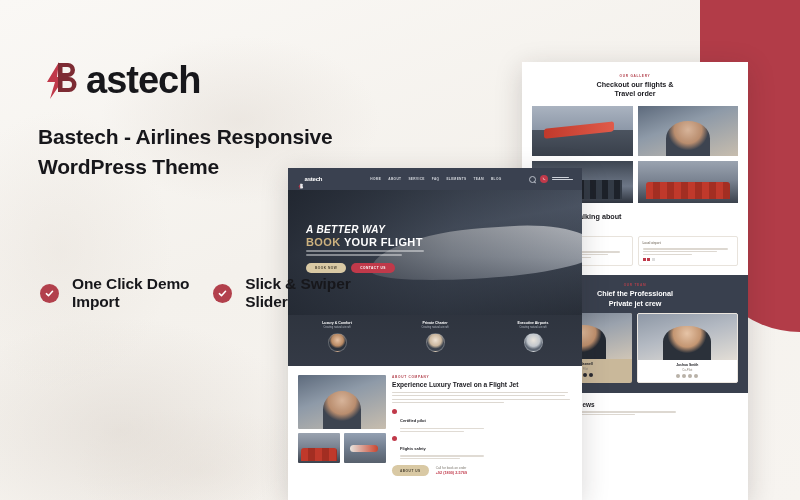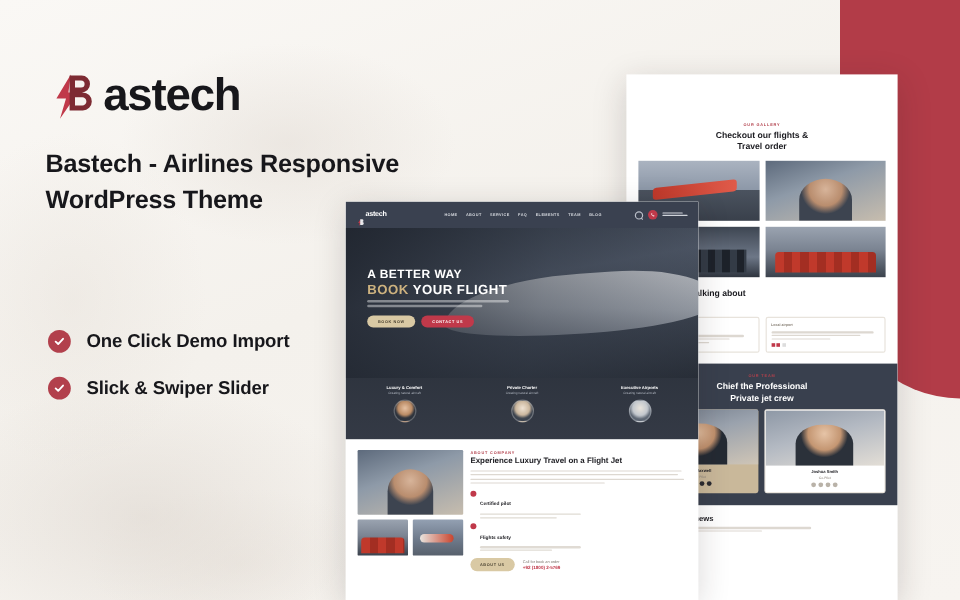--- a/index.html
+++ b/index.html
@@ -33,21 +33,21 @@
   .logo-row{position:absolute;top:58px;left:0;display:flex;align-items:center;gap:4px;}
   .logo-mark{width:44px;height:44px;position:relative;}
   .logo-text{font-size:38px;font-weight:700;color:#17171b;letter-spacing:-1px;line-height:1;}
 
   .headline{
     position:absolute;top:122px;left:0;width:320px;
     font-size:21px;font-weight:700;color:#17171b;line-height:1.45;
     letter-spacing:-.2px;
   }
 
-  .features{position:absolute;top:275px;left:2px;display:flex;flex-direction:column;gap:20px;}
+  .features{position:absolute;top:275px;left:2px;display:flex;flex-direction:row;gap:4px;}
   .feature{display:flex;align-items:center;gap:13px;}
   .feat-check{
     width:19px;height:19px;border-radius:50%;background:#b2404c;
     display:flex;align-items:center;justify-content:center;flex:none;
   }
   .feat-check svg{display:block;}
   .feat-label{font-size:15.5px;font-weight:700;color:#17171b;letter-spacing:-.1px;}
 
   
   .mock{position:absolute;overflow:hidden;background:#fff;box-shadow:0 6px 26px rgba(40,30,25,.18);}
@@ -124,21 +124,21 @@
   .nav-links span{font-size:3.2px;color:#d5d8de;letter-spacing:.35px;font-weight:600;text-transform:uppercase;}
   .nav-right{margin-left:auto;display:flex;align-items:center;gap:4px;}
   .nav-search{width:5px;height:5px;border-radius:50%;border:.7px solid #b9bec8;position:relative;}
   .nav-search:after{content:"";position:absolute;right:-1.6px;bottom:-1.2px;width:2.4px;height:.7px;background:#b9bec8;transform:rotate(45deg);}
   .nav-phone{width:8px;height:8px;border-radius:50%;background:#c0394a;display:flex;align-items:center;justify-content:center;}
   .nav-contact i{display:block;height:1.3px;background:#cfd3da;border-radius:1px;margin-bottom:1.2px;}
 
   .hero{height:125px;position:relative;overflow:hidden;}
   .hero-overlay{position:absolute;inset:0;background:linear-gradient(100deg,rgba(28,33,42,.82) 0%,rgba(34,40,50,.46) 55%,rgba(30,35,44,.25) 100%);}
   .hero-body{position:absolute;left:18px;top:34px;z-index:2;}
-  .hero-l1{font-size:10px;font-weight:700;color:#fff;letter-spacing:.4px;}
+  .hero-l1{font-size:10px;font-weight:700;color:#fff;letter-spacing:.4px;font-style:italic;}
   .hero-l2{font-size:11px;font-weight:700;letter-spacing:.4px;margin-top:1px;}
   .hero-l2 .gold{color:#cdb27f;}
   .hero-l2 .wht{color:#fff;}
   .hero-sub i{display:block;height:1.4px;background:rgba(255,255,255,.42);border-radius:1px;margin-top:2.4px;}
   .hero-btns{display:flex;gap:5px;margin-top:7px;}
   .btn{font-size:3.2px;font-weight:700;letter-spacing:.5px;border-radius:9px;padding:3.4px 9px;color:#fff;text-transform:uppercase;}
   .btn.cream{background:#d9c9a4;color:#4a4231;}
   .btn.red{background:#c0394a;}
 
   .feature-strip{height:45px;background:linear-gradient(180deg,rgba(38,44,55,.96),rgba(44,50,62,.96));position:relative;display:flex;justify-content:space-around;padding-top:6px;}
@@ -208,21 +208,21 @@
           </svg>
       </span>
       <span class="feat-label">Slick &amp; Swiper Slider</span>
     </div>
   </div>
 </div>
 
 <div class="mock mock-b">
   <div class="mock-b-inner">
 
-    <div class="sec" style="padding-top:12px;margin-top:28px;">
+    <div class="sec" style="padding-top:12px;">
       <div class="eyebrow">OUR GALLERY</div>
       <div class="sec-title">
         <span>Checkout our flights &amp;</span><br>
         <span>Travel order</span>
       </div>
       <div class="grid-photos">
         <div class="photo img-plane-red" style="height:50px;"></div>
         <div class="photo img-pilot" style="height:50px;"></div>
         <div class="photo img-cabin" style="height:42px;"></div>
         <div class="photo img-seats" style="height:42px;"></div>

